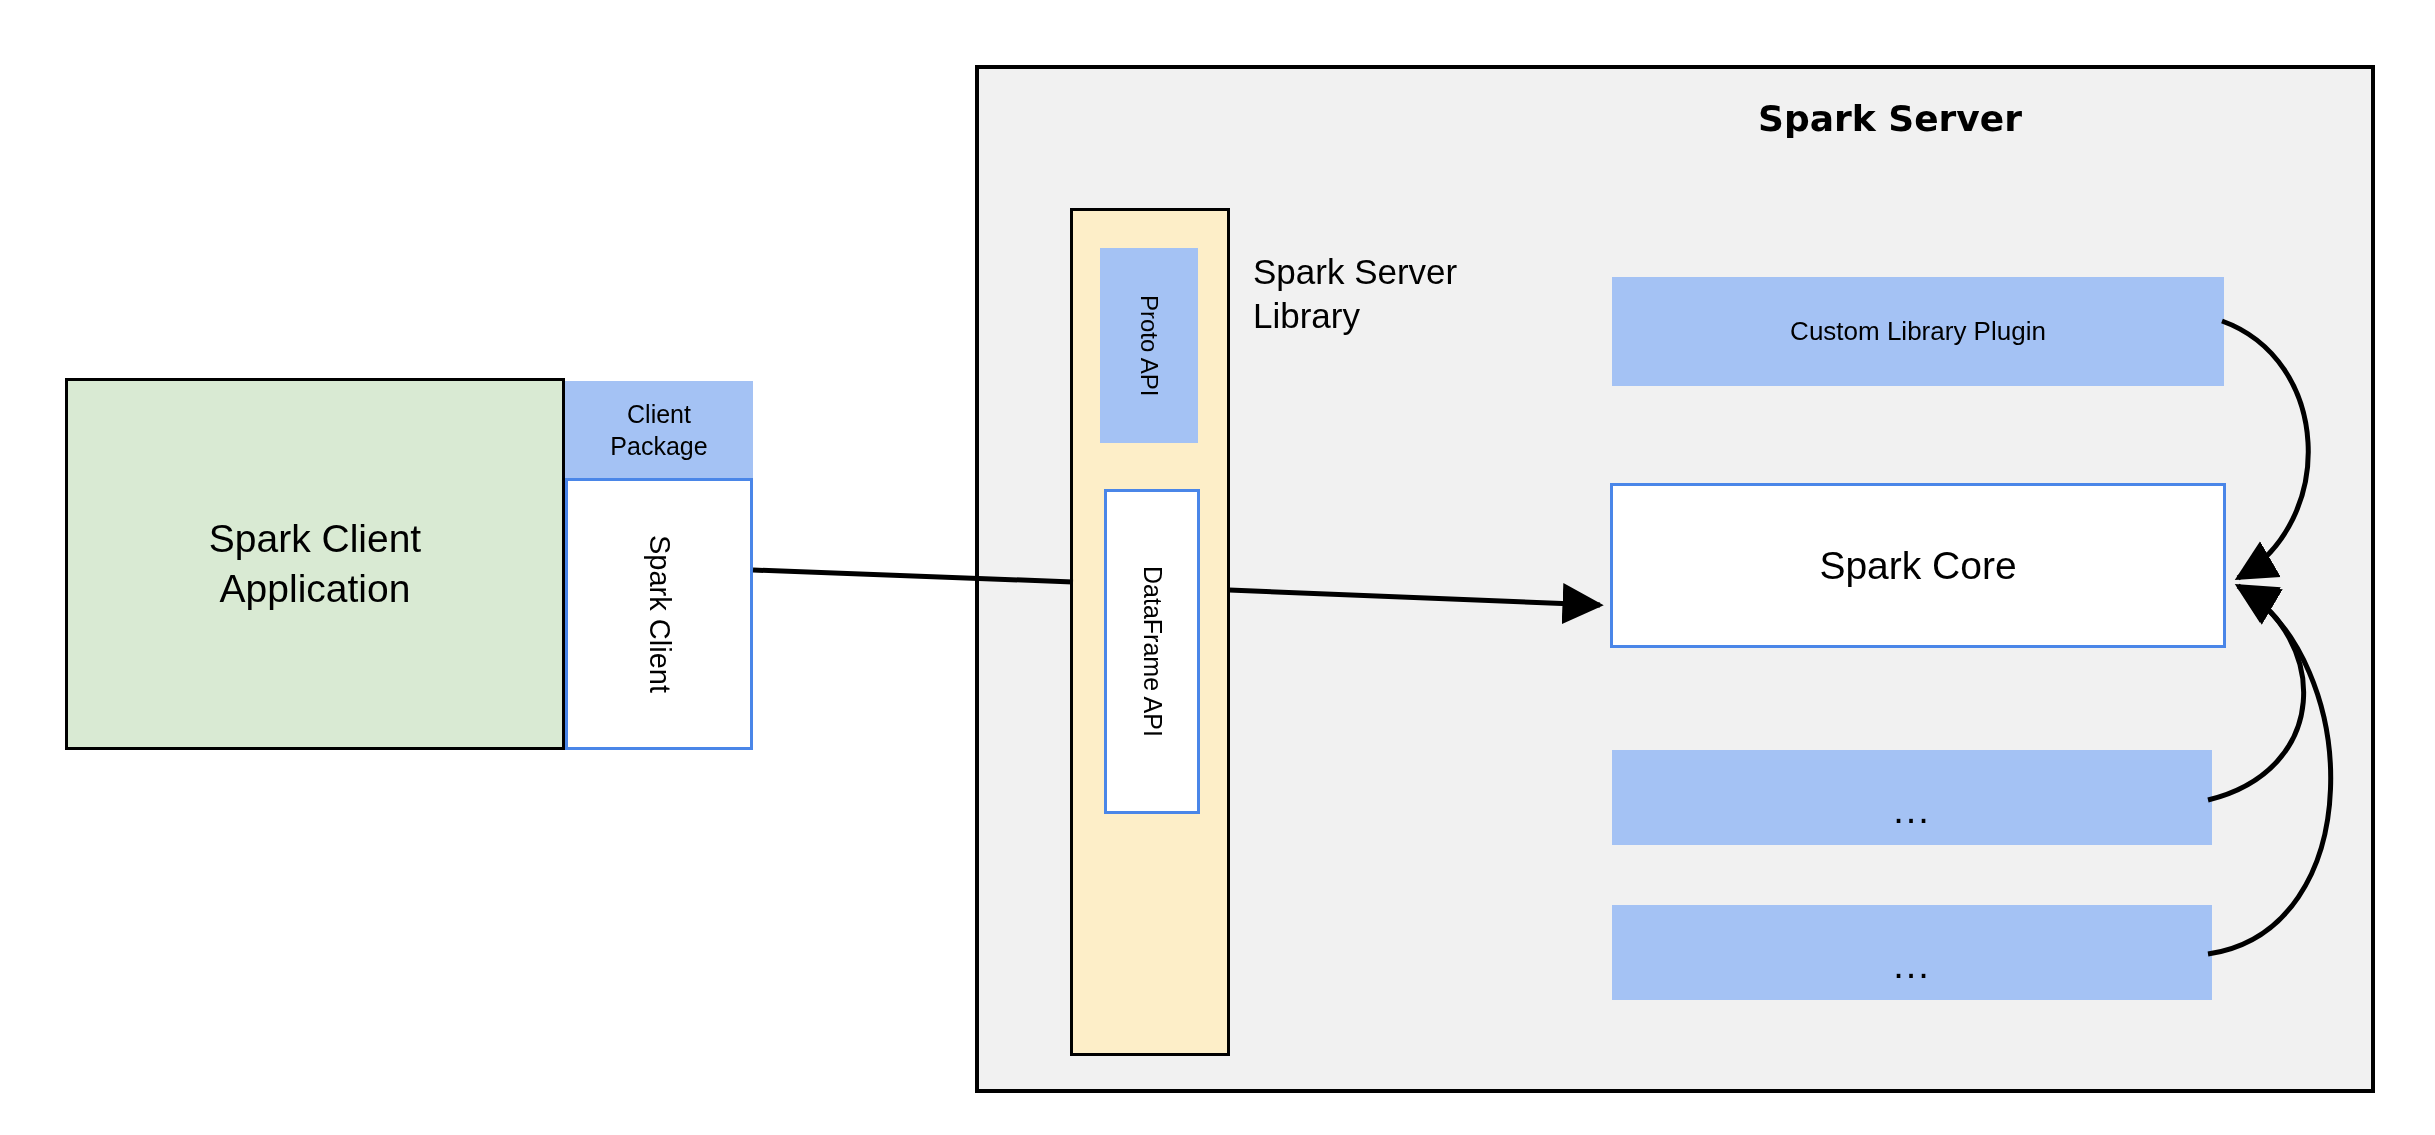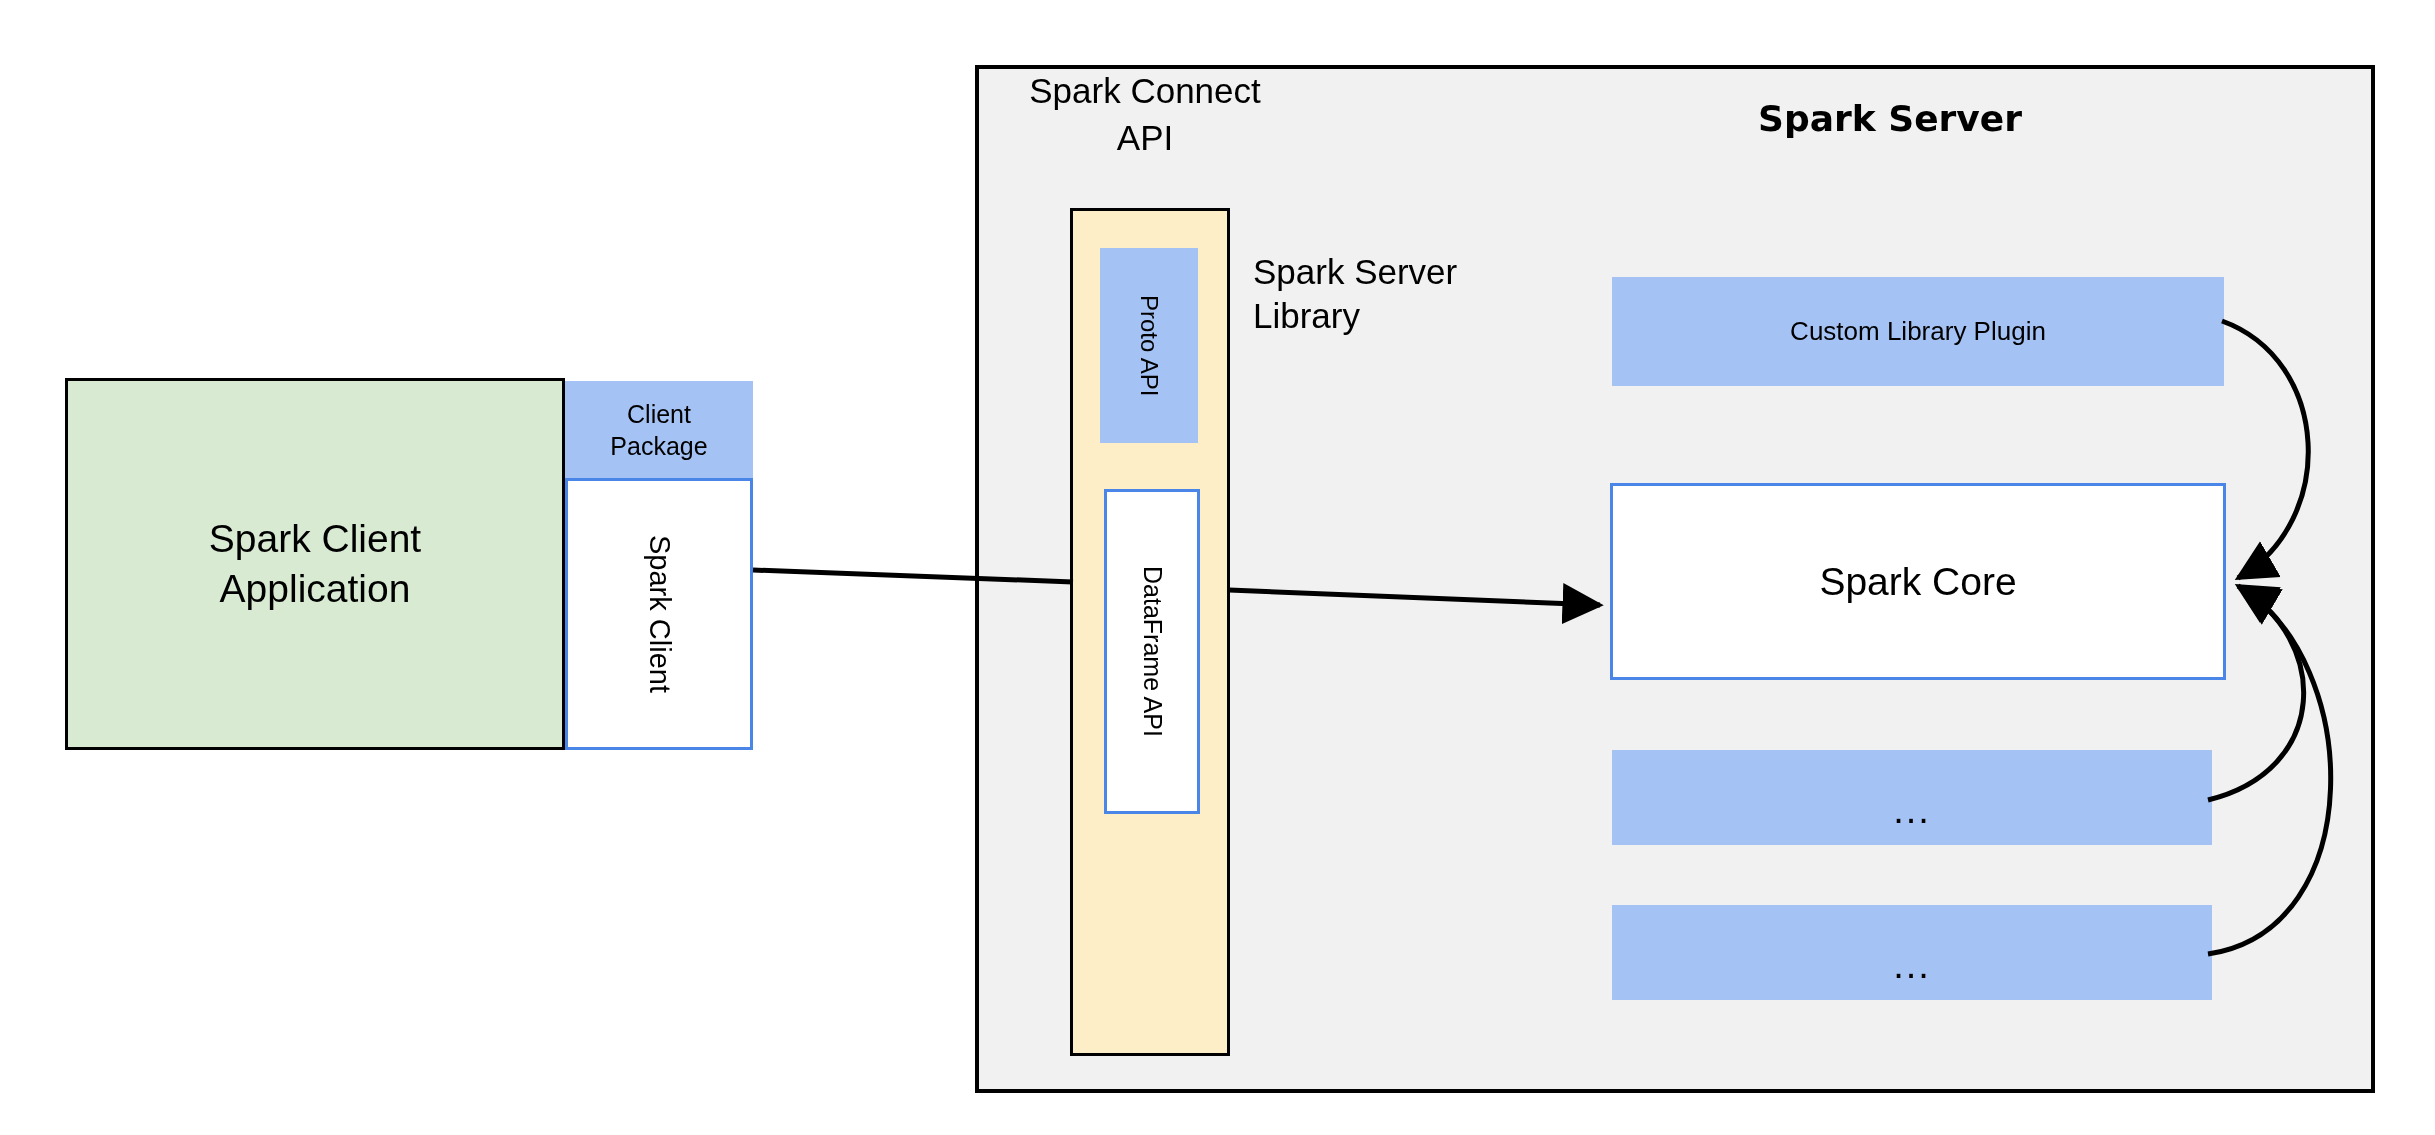--- a/index.html
+++ b/index.html
@@ -121,21 +121,21 @@
   
   .plugin-box {
     left: 1612px; top: 277px; width: 612px; height: 109px;
     background: #a4c2f4;
     display: flex; align-items: center; justify-content: center;
     z-index: 4;
   }
   .plugin-label { font-size: 26px; }
 
   .spark-core {
-    left: 1610px; top: 483px; width: 616px; height: 197px;
+    left: 1610px; top: 483px; width: 616px; height: 165px;
     background: #ffffff;
     border: 3px solid #4a86e8;
     display: flex; align-items: center; justify-content: center;
     z-index: 4;
   }
   .spark-core-label { font-size: 39px; }
 
   .dots-box {
     left: 1612px; top: 750px; width: 600px; height: 95px;
     background: #a4c2f4;
@@ -175,22 +175,20 @@
 
   <div class="box client-package">
     <span class="client-package-label">Client
 Package</span>
   </div>
 
   <div class="box spark-client">
     <span class="spark-client-label">Spark Client</span>
   </div>
 
-  <div class="box spark-connect-api-label">Spark Connect
-API</div>
   <div class="box spark-server-title">Spark Server</div>
   <div class="box spark-server-library-label">Spark Server
 Library</div>
 
   <div class="box connect-column"></div>
   <div class="box proto-api">
     <span class="proto-api-label">Proto API</span>
   </div>
 
   <div class="box plugin-box">

